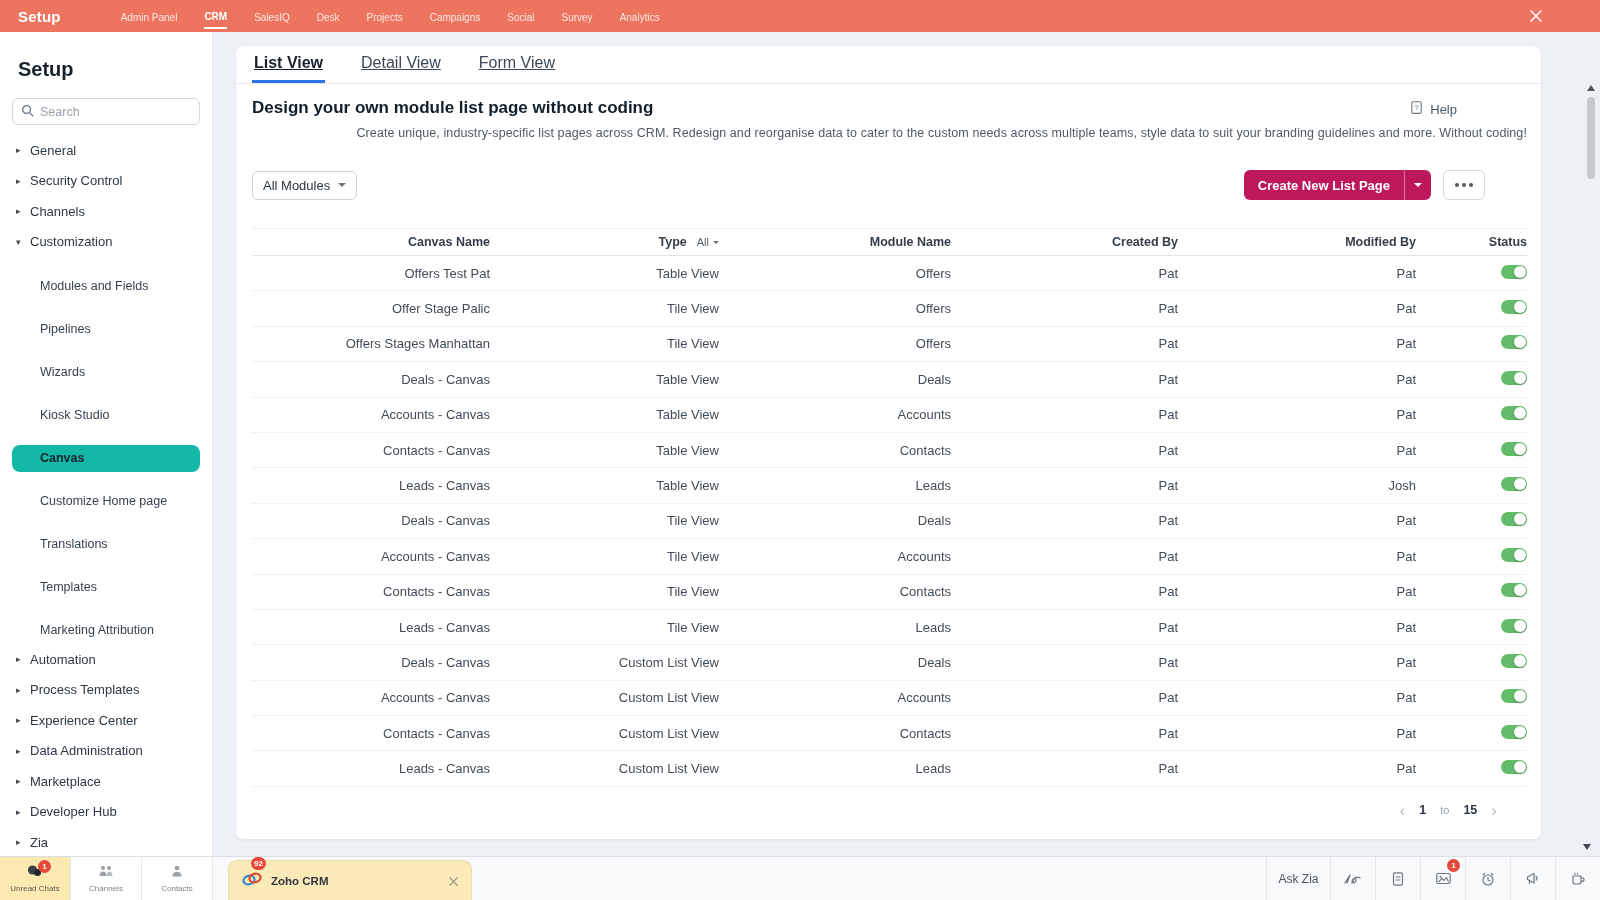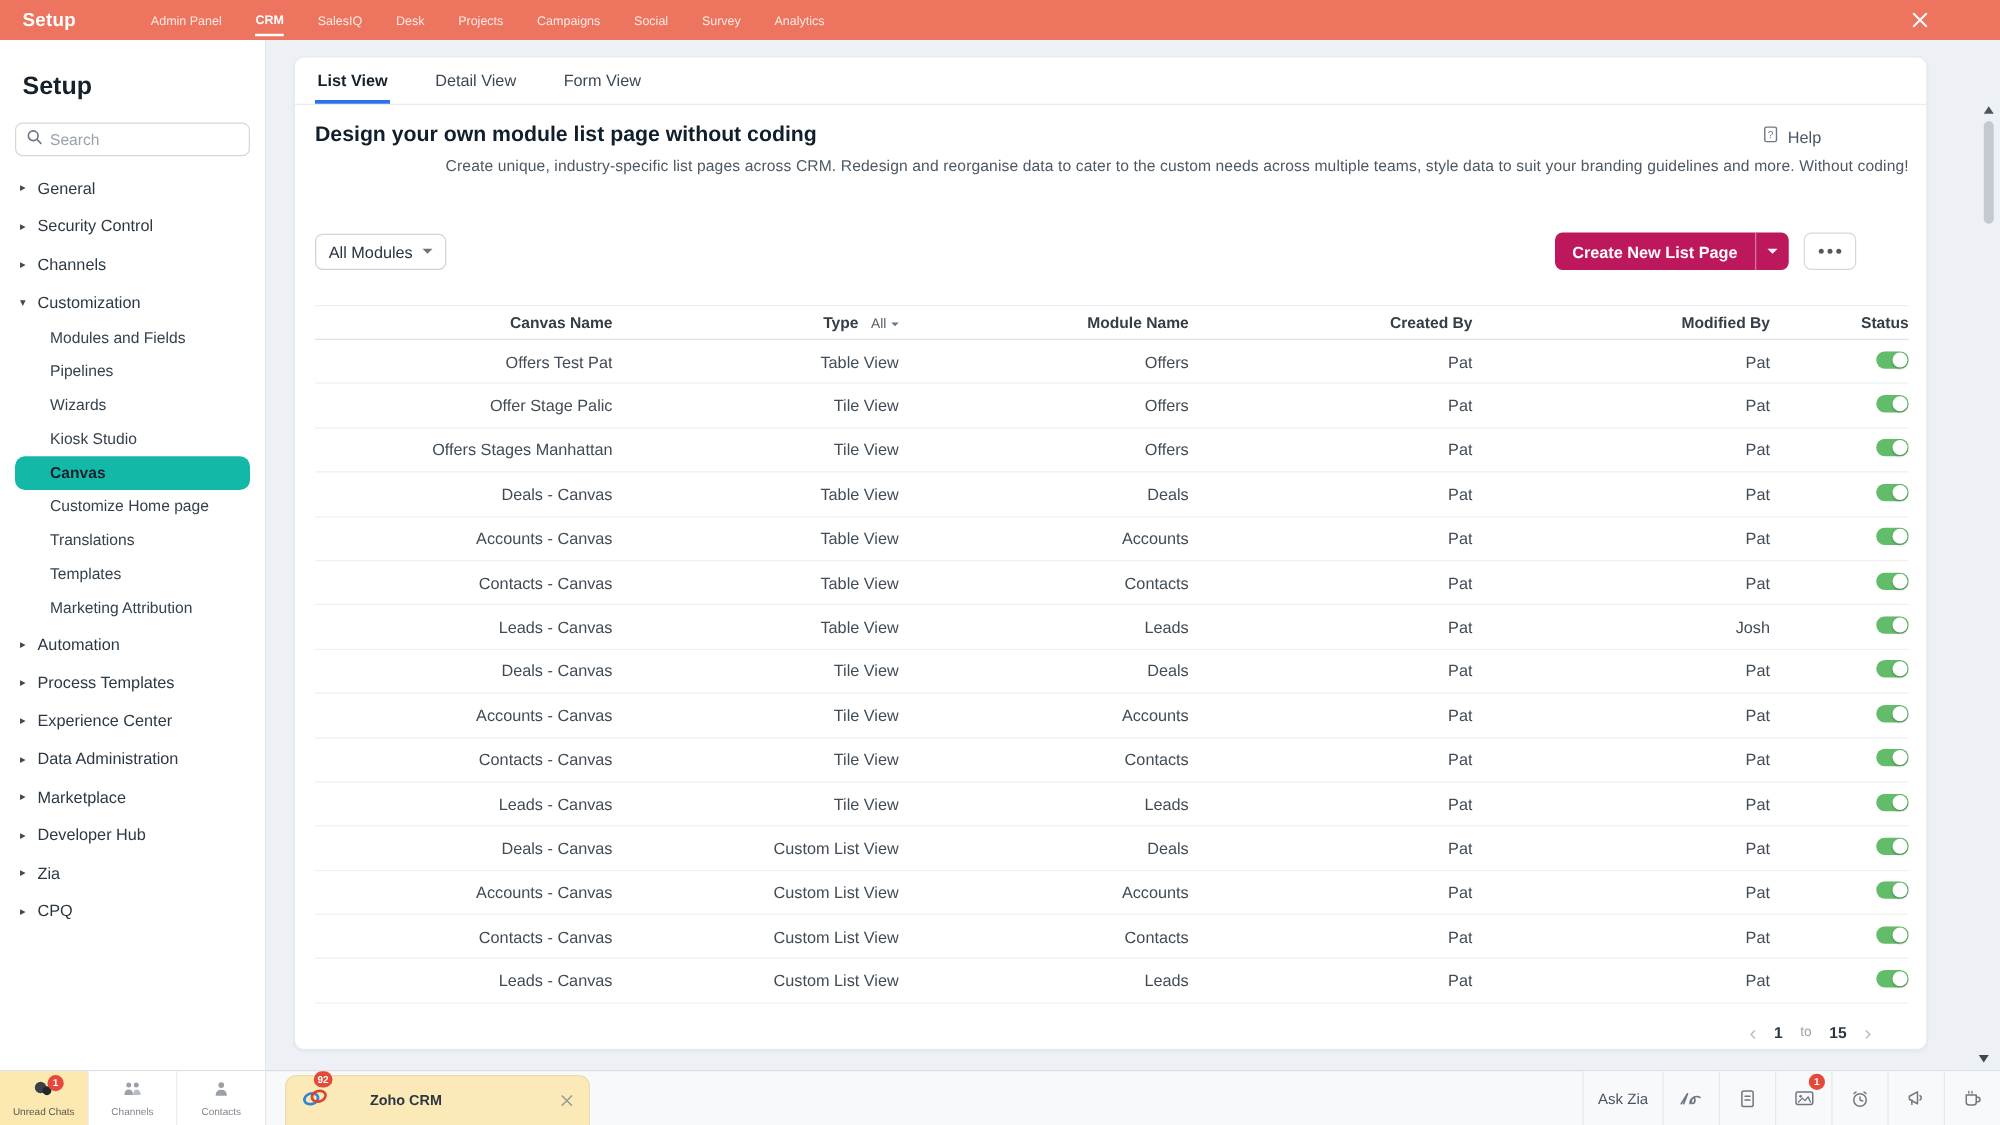--- a/index.html
+++ b/index.html
@@ -20,36 +20,36 @@
   
   .sidebar { width:213px; background:#ffffff; border-right:1px solid #e4e7eb; height:100%; overflow:hidden; flex:none; }
   .sb-title { font-size:20px; font-weight:700; color:#15222e; margin:26px 0 0 18px; }
   .sb-search { margin:17px 12px 10px; height:27px; border:1px solid #d3d8de; border-radius:6px; display:flex; align-items:center; padding:0 8px; background:#fff; }
   .sb-search input { border:none; outline:none; font-size:12.5px; color:#3c4854; width:140px; margin-left:6px; font-family:"Liberation Sans", sans-serif; background:transparent; }
   .sb-search input::placeholder { color:#9aa3ac; }
   .sb-menu { margin-top:8px; }
   .sb-item { display:flex; align-items:center; height:30.5px; padding-left:16px; cursor:pointer; }
   .sb-arrow { font-size:9px; color:#3f4a55; width:14px; flex:none; }
   .sb-label { font-size:13px; color:#2c3844; }
-  .sb-child { height:27px; line-height:27px; padding-left:40px; font-size:12.5px; color:#36424e; cursor:pointer; margin:0 12px 0 0; }
+  .sb-child { height:27px; line-height:27px; padding-left:40px; font-size:12.5px; color:#36424e; cursor:pointer; margin:16px 12px 0 0; }
   .sb-child.selected { background:#14b8a6; border-radius:8px; margin-left:12px; padding-left:28px; font-weight:700; color:#15222e; }
 
   
   .main { flex:1; padding:13px 58px 0 22px; position:relative; }
   .card { background:#fff; border:1px solid #e7eaee; border-radius:8px; height:795px; overflow:hidden; box-shadow:0 1px 2px rgba(30,40,60,.04); }
   .tabs { display:flex; gap:34px; padding:0 0 0 16px; border-bottom:1px solid #e8ebee; height:38px; align-items:flex-end; }
-  .tab { font-size:13px; color:#3c4854; padding:0 2px 11px; cursor:pointer; }
+  .tab { font-size:16px; color:#3c4854; padding:0 2px 11px; cursor:pointer;text-decoration:underline; }
   .tab.active { color:#16212c; font-weight:700; border-bottom:3px solid #2d72e9; padding-bottom:8px; }
   .card-inner { padding:14px 14px 0 16px;text-align:right; }
   .title-row { display:flex; justify-content:space-between; align-items:flex-start; }
   .page-title { font-size:17px; font-weight:700; color:#101f2b; }
   .help { display:flex; align-items:center; gap:6px; color:#4a5866; font-size:13px; cursor:pointer; margin-right:70px; margin-top:2px; }
   .subtitle { font-size:12.5px; color:#4d5a66; margin-top:8px; letter-spacing:.1px; }
 
-  .controls { display:flex; justify-content:space-between; align-items:center; margin-top:46px; }
+  .controls { display:flex; justify-content:space-between; align-items:center; margin-top:30px; }
   .module-filter { display:flex; align-items:center; gap:8px; border:1px solid #cfd4da; border-radius:6px; height:29px; padding:0 10px; font-size:13px; color:#2b3540; cursor:pointer; background:#fff; }
   .caret { width:0; height:0; border-left:4px solid transparent; border-right:4px solid transparent; border-top:4px solid #6b7680; }
   .controls-right { display:flex; align-items:center; gap:12px; margin-right:42px; }
   .create-btn { display:flex; align-items:stretch; background:#be185d; border-radius:6px; overflow:hidden; height:30px; cursor:pointer; }
   .create-btn-label { color:#fff; font-size:13px; font-weight:700; display:flex; align-items:center; padding:0 14px; }
   .create-btn-caret { display:flex; align-items:center; padding:0 9px; border-left:1px solid rgba(255,255,255,.4); }
   .create-btn-caret .caret { border-top-color:#fff; }
   .more-btn { border:1px solid #d4d9de; border-radius:6px; height:30px; width:42px; display:flex; align-items:center; justify-content:center; gap:3px; cursor:pointer; background:#fff; }
   .more-btn i { width:4px; height:4px; border-radius:50%; background:#51585f; display:block; }
 
@@ -78,21 +78,21 @@
   .v-arrow-down { bottom:0; border-top:6px solid #4b5560; }
   .v-thumb { position:absolute; top:12px; left:2px; width:8px; height:82px; border-radius:4px; background:#c4c9cf; cursor:pointer; }
 
   
   .taskbar { height:44px; background:#f8f9fb; border-top:1px solid #dcdfe3; display:flex; align-items:stretch; position:relative; }
   .tb-seg { width:71px; display:flex; flex-direction:column; align-items:center; justify-content:center; gap:2px; border-right:1px solid #e6e9ec; cursor:pointer; background:#fff; position:relative; }
   .tb-seg.highlight { background:#fce9b2; }
   .tb-seg-label { font-size:8px; color:#7d858d; }
   .tb-seg.highlight .tb-seg-label { color:#5f564a; }
   .tb-badge { position:absolute; top:3px; left:38px; min-width:13px; height:13px; border-radius:7px; background:#e5493a; color:#fff; font-size:8px; font-weight:700; display:flex; align-items:center; justify-content:center; padding:0 3px; }
-  .win-tab { margin-left:15px; width:244px; background:#fbe9b8; border:1px solid #eeddab; border-bottom:none; border-radius:9px 9px 0 0; margin-top:3px; display:flex; align-items:center; padding:0 10px 0 12px; cursor:pointer; position:relative;gap:25px; }
+  .win-tab { margin-left:15px; width:244px; background:#fbe9b8; border:1px solid #eeddab; border-bottom:none; border-radius:9px 9px 0 0; margin-top:3px; display:flex; align-items:center; padding:0 10px 0 12px; cursor:pointer; position:relative; }
   .win-tab-label { font-size:11.5px; font-weight:700; color:#2d3640; margin-left:8px; }
   .win-badge { position:absolute; top:-4px; left:22px; min-width:15px; height:13px; border-radius:7px; background:#e5493a; color:#fff; font-size:8px; font-weight:700; display:flex; align-items:center; justify-content:center; padding:0 3px; }
   .win-close { margin-left:auto; width:14px; height:14px; cursor:pointer; opacity:.65; }
   .tb-right { position:absolute; right:0; top:0; bottom:0; display:flex; align-items:stretch; }
   .tb-icon-cell { width:45px; display:flex; align-items:center; justify-content:center; border-left:1px solid #e6e9ec; cursor:pointer; position:relative; background:#f8f9fb; }
   .tb-icon-cell.wide { width:64px; font-size:12px; color:#4a545e; }
   .page-down-arrow { position:absolute; right:9px; top:-13px; width:0; height:0; border-left:4.5px solid transparent; border-right:4.5px solid transparent; border-top:6px solid #3f4750; }
 </style>
 </head>
 <body>

